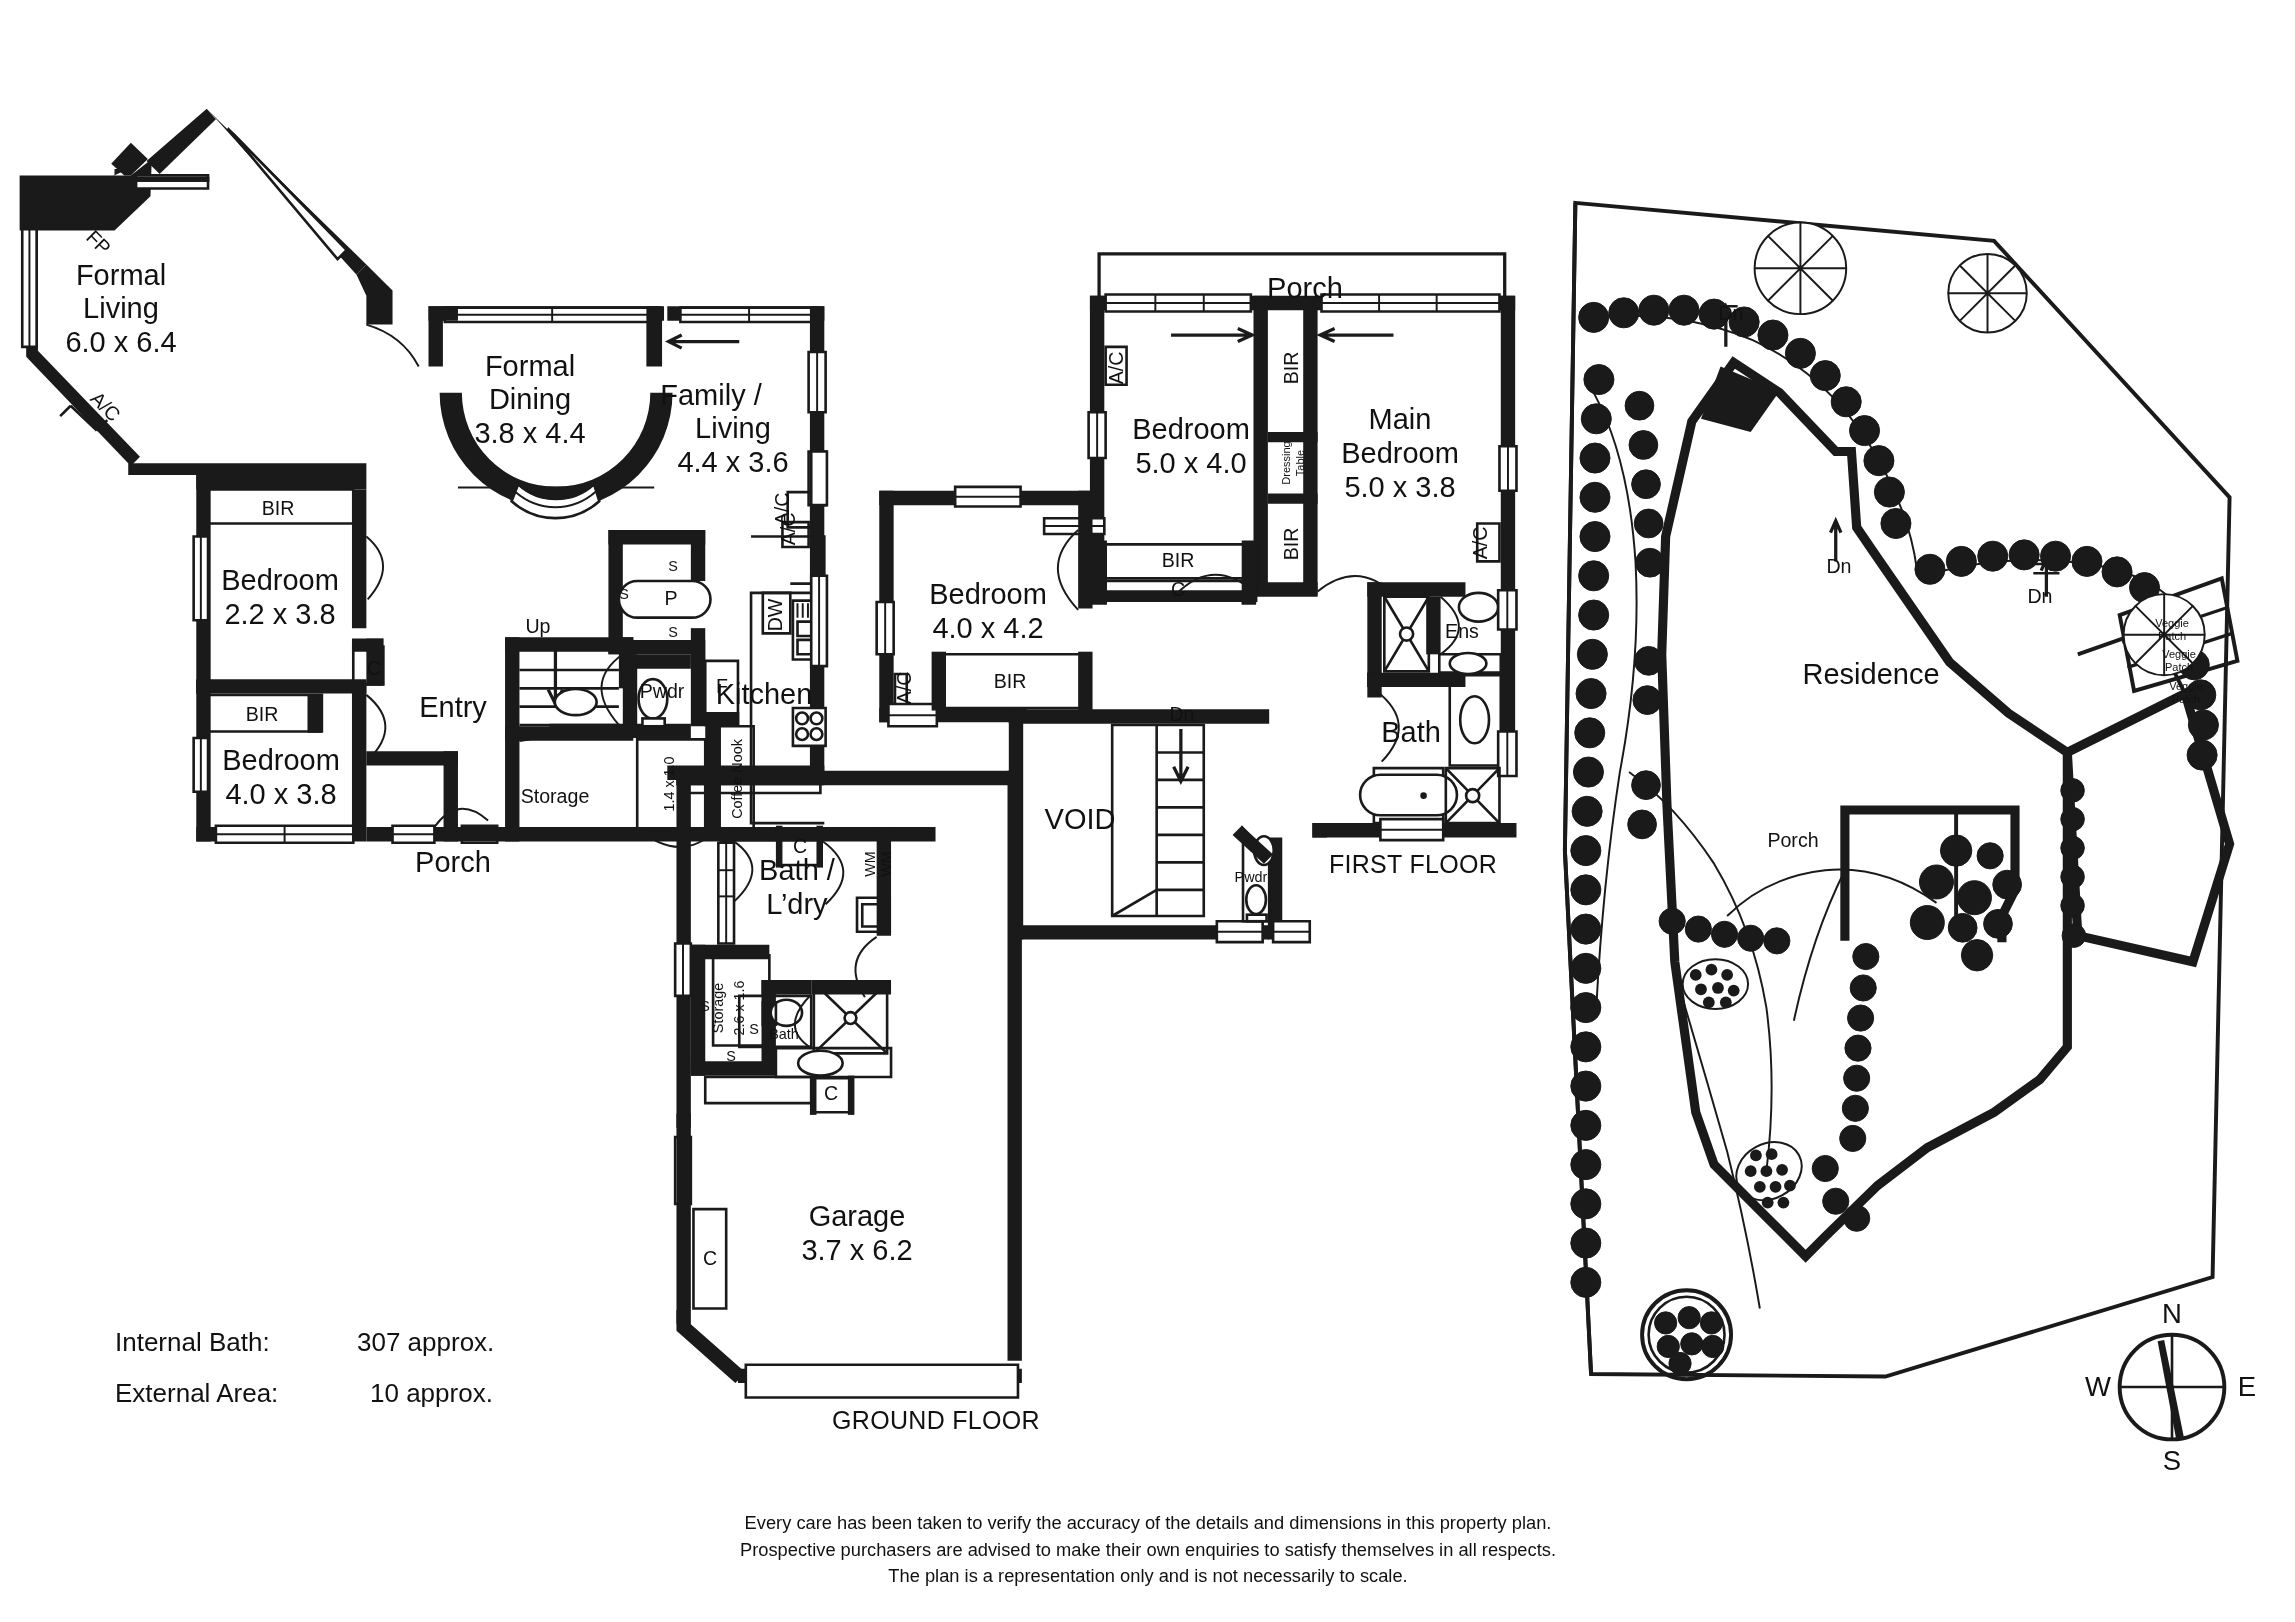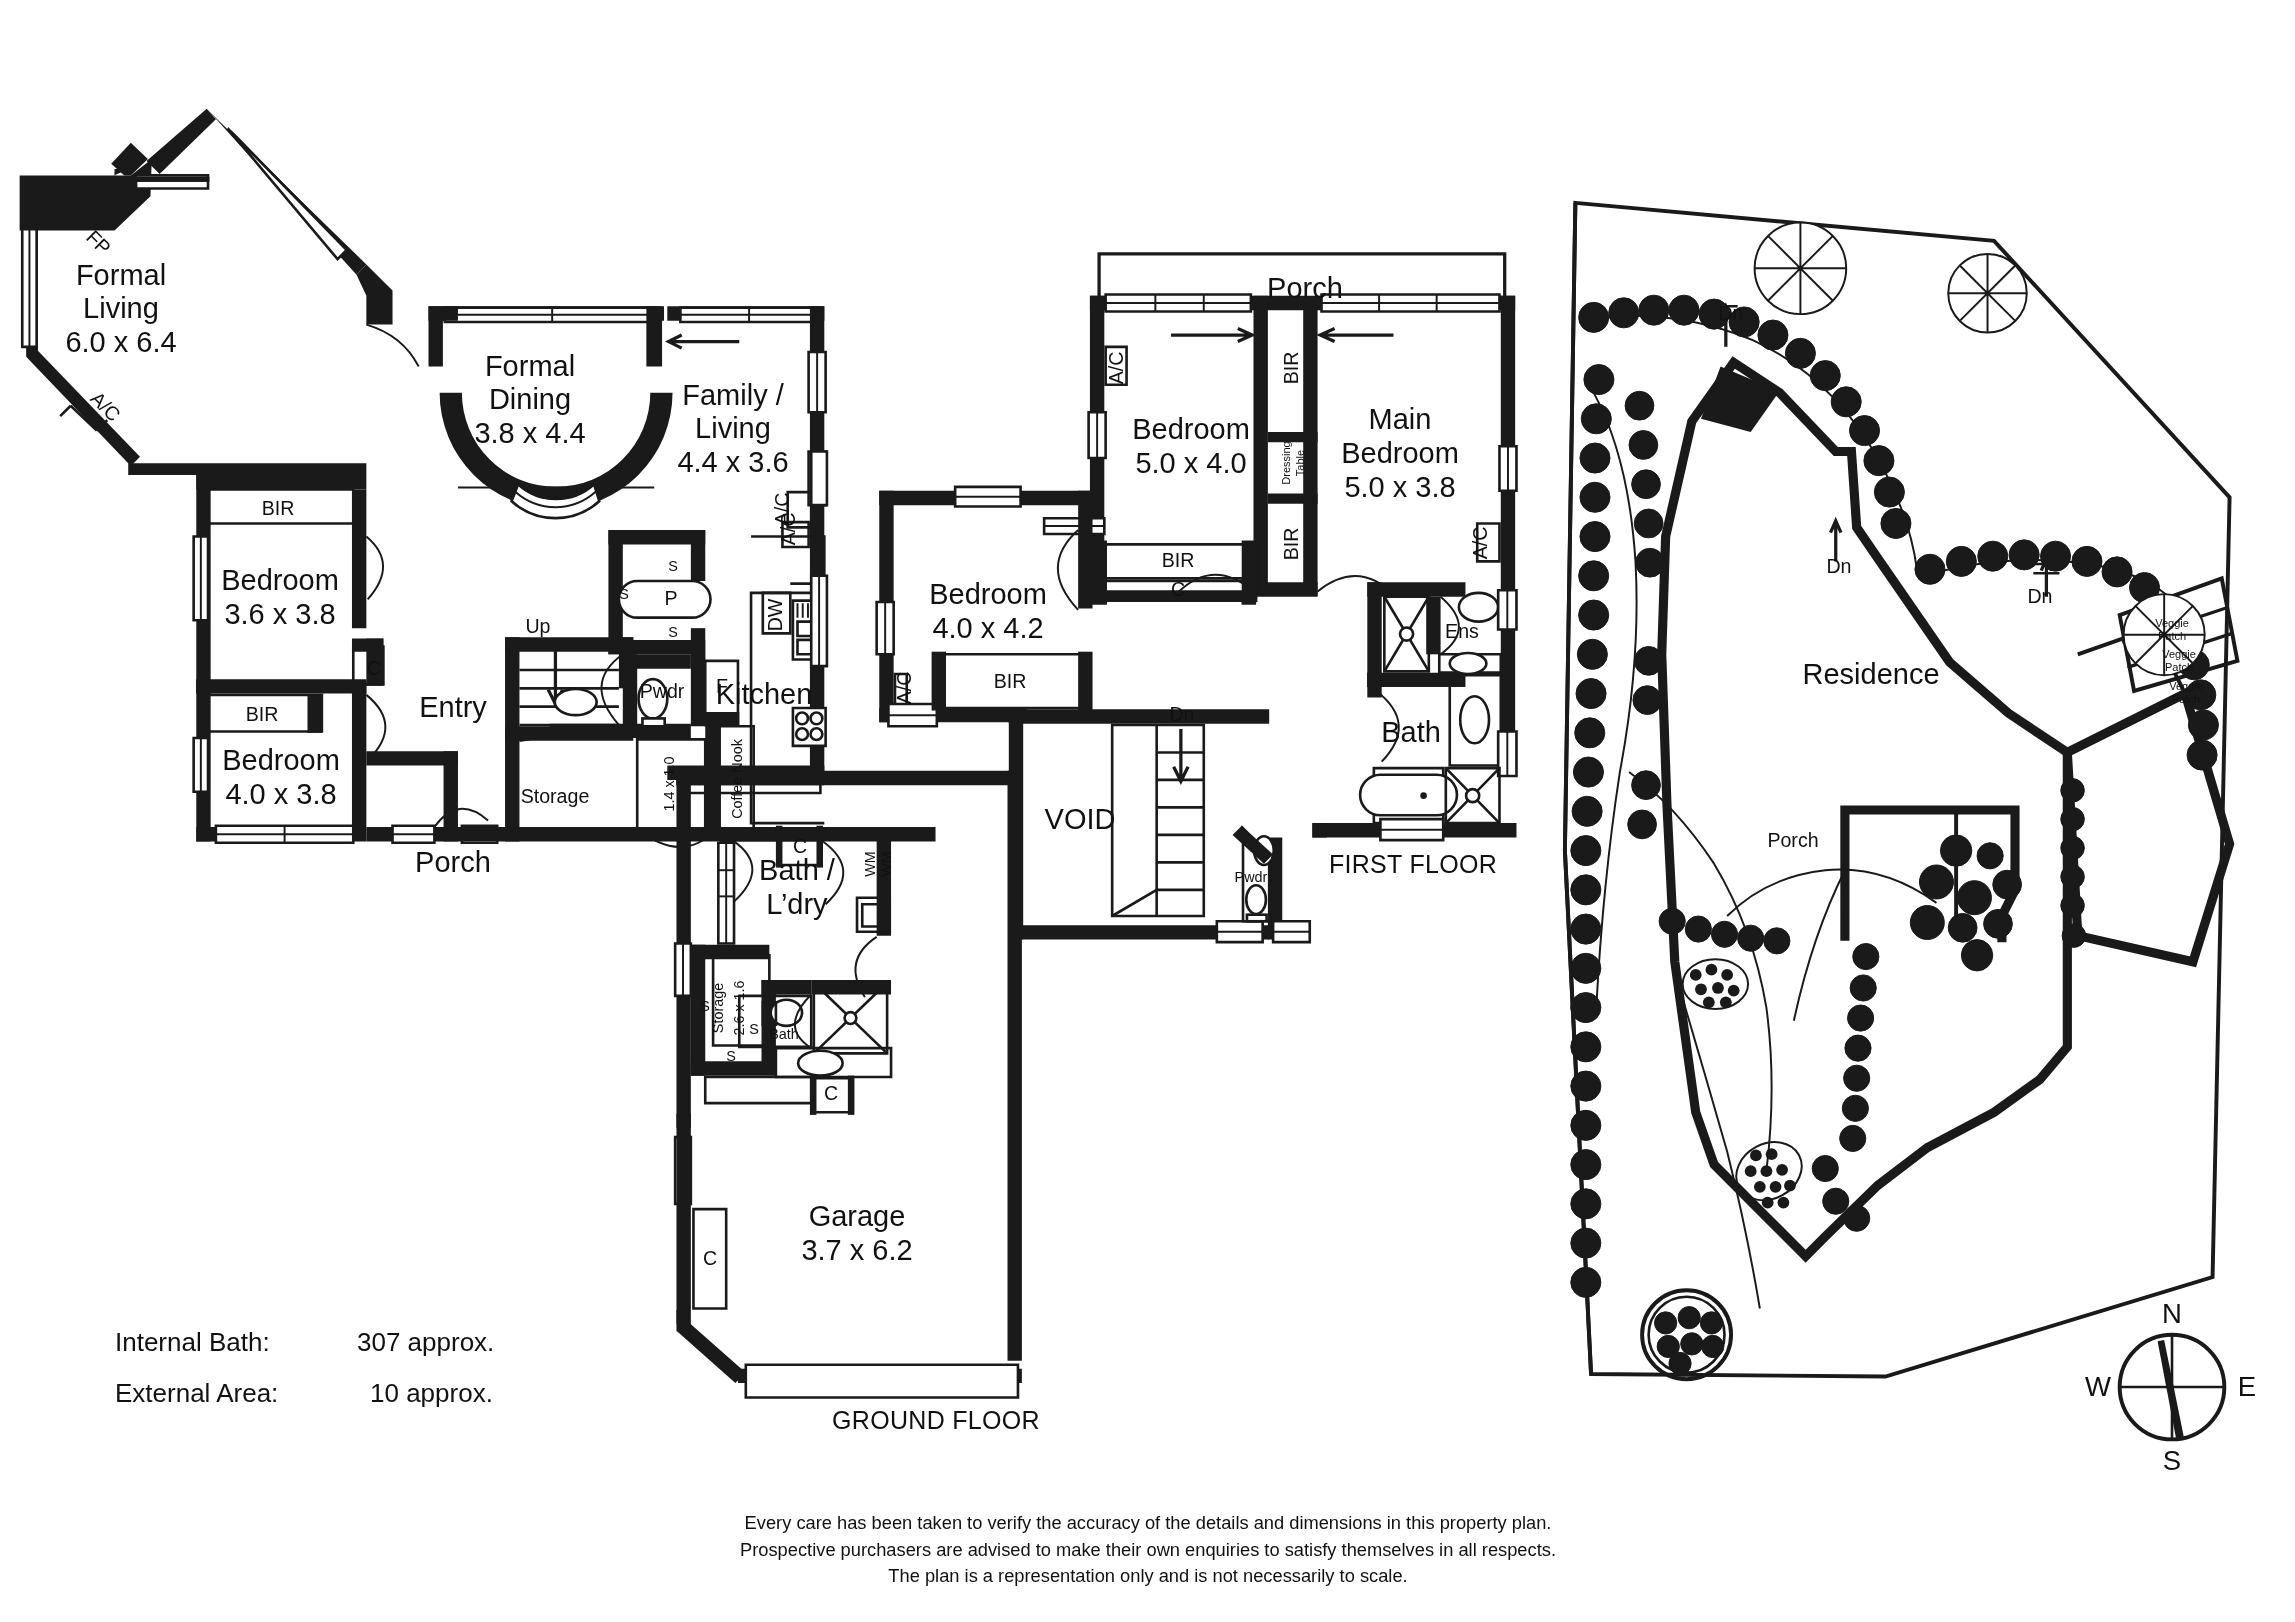--- a/index.html
+++ b/index.html
@@ -626,29 +626,29 @@
 <div class="lbl room" style="left:121px;top:308px">Living</div>
 <div class="lbl dim" style="left:121px;top:342px">6.0 x 6.4</div>
 
 <div class="lbl small rotdiag" style="left:98px;top:243px">FP</div>
 <div class="lbl small rotdiag" style="left:105px;top:407px">A/C</div>
 
 <div class="lbl room" style="left:530px;top:366px">Formal</div>
 <div class="lbl room" style="left:530px;top:399px">Dining</div>
 <div class="lbl dim" style="left:530px;top:433px">3.8 x 4.4</div>
 
-<div class="lbl room" style="left:733px;top:395px">Family /</div>
+<div class="lbl room" style="left:711px;top:395px">Family /</div>
 <div class="lbl room" style="left:733px;top:428px">Living</div>
 <div class="lbl dim" style="left:733px;top:462px">4.4 x 3.6</div>
 <div class="lbl small rot90" style="left:789px;top:529px">A/C</div>
 <div class="lbl small rot90" style="left:783px;top:509px">A/C</div>
 
 <div class="lbl small" style="left:278px;top:509px">BIR</div>
 <div class="lbl room" style="left:280px;top:580px">Bedroom</div>
-<div class="lbl dim" style="left:280px;top:614px">3.6 x 3.8</div>
+<div class="lbl dim" style="left:280px;top:614px">2.2 x 3.8</div>
 <div class="lbl small" style="left:374px;top:669px">C</div>
 
 <div class="lbl small" style="left:262px;top:715px">BIR</div>
 <div class="lbl room" style="left:281px;top:760px">Bedroom</div>
 <div class="lbl dim" style="left:281px;top:794px">4.0 x 3.8</div>
 
 <div class="lbl room" style="left:453px;top:707px">Entry</div>
 <div class="lbl room" style="left:453px;top:862px">Porch</div>
 <div class="lbl small" style="left:538px;top:627px">Up</div>
 <div class="lbl small" style="left:555px;top:797px">Storage</div>

